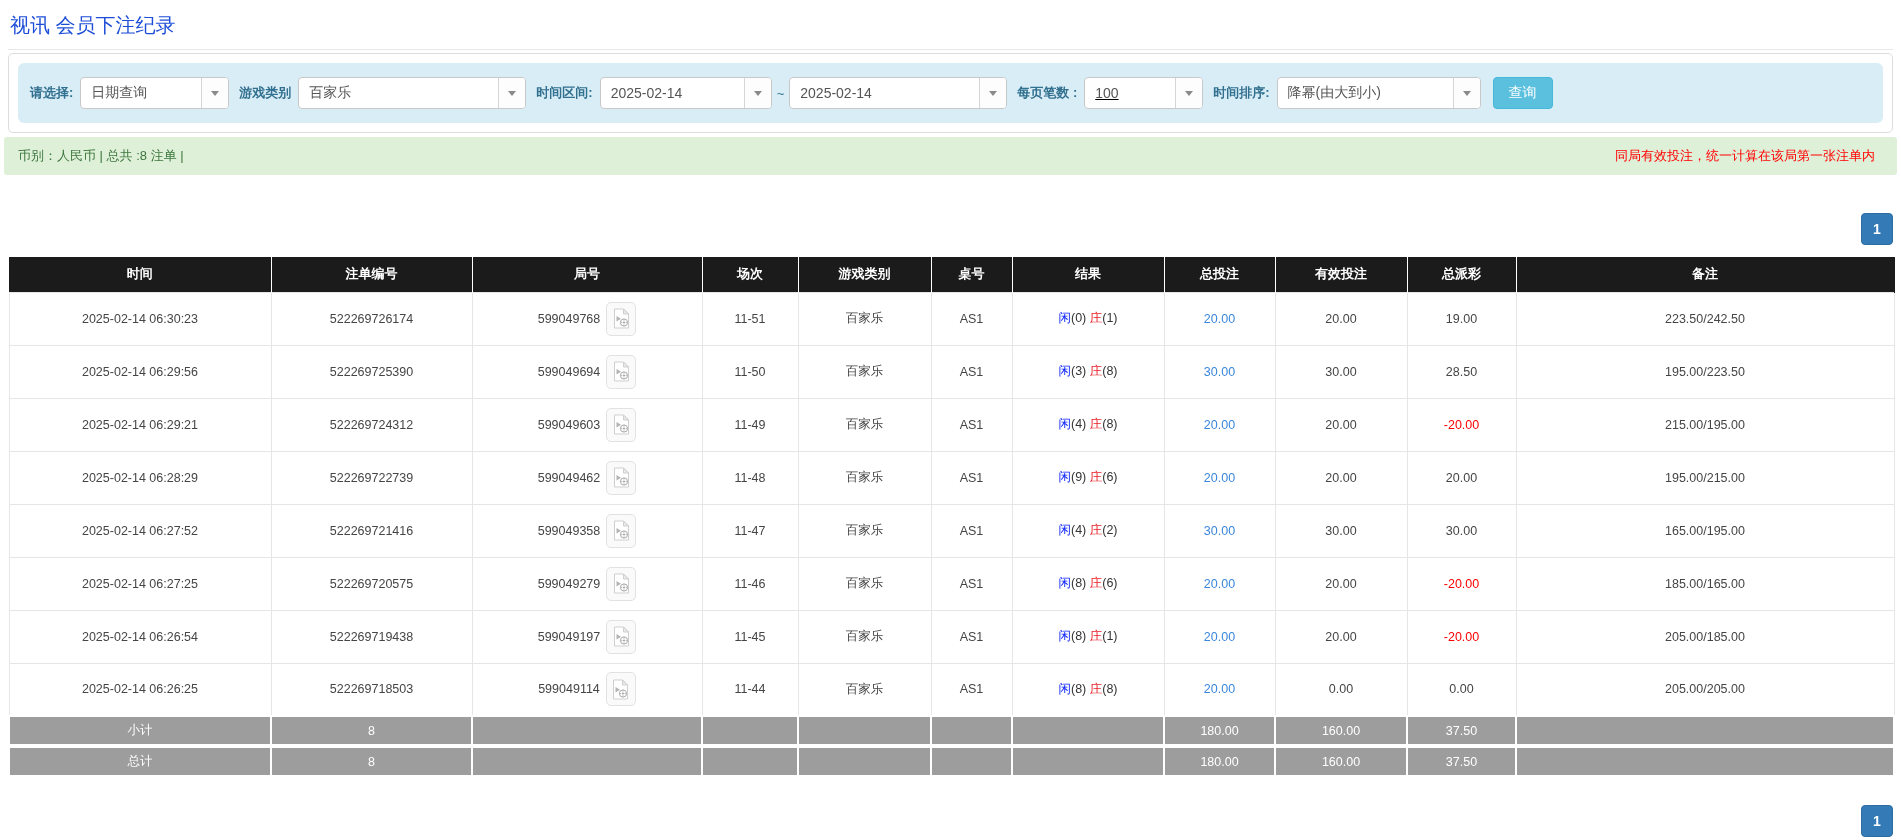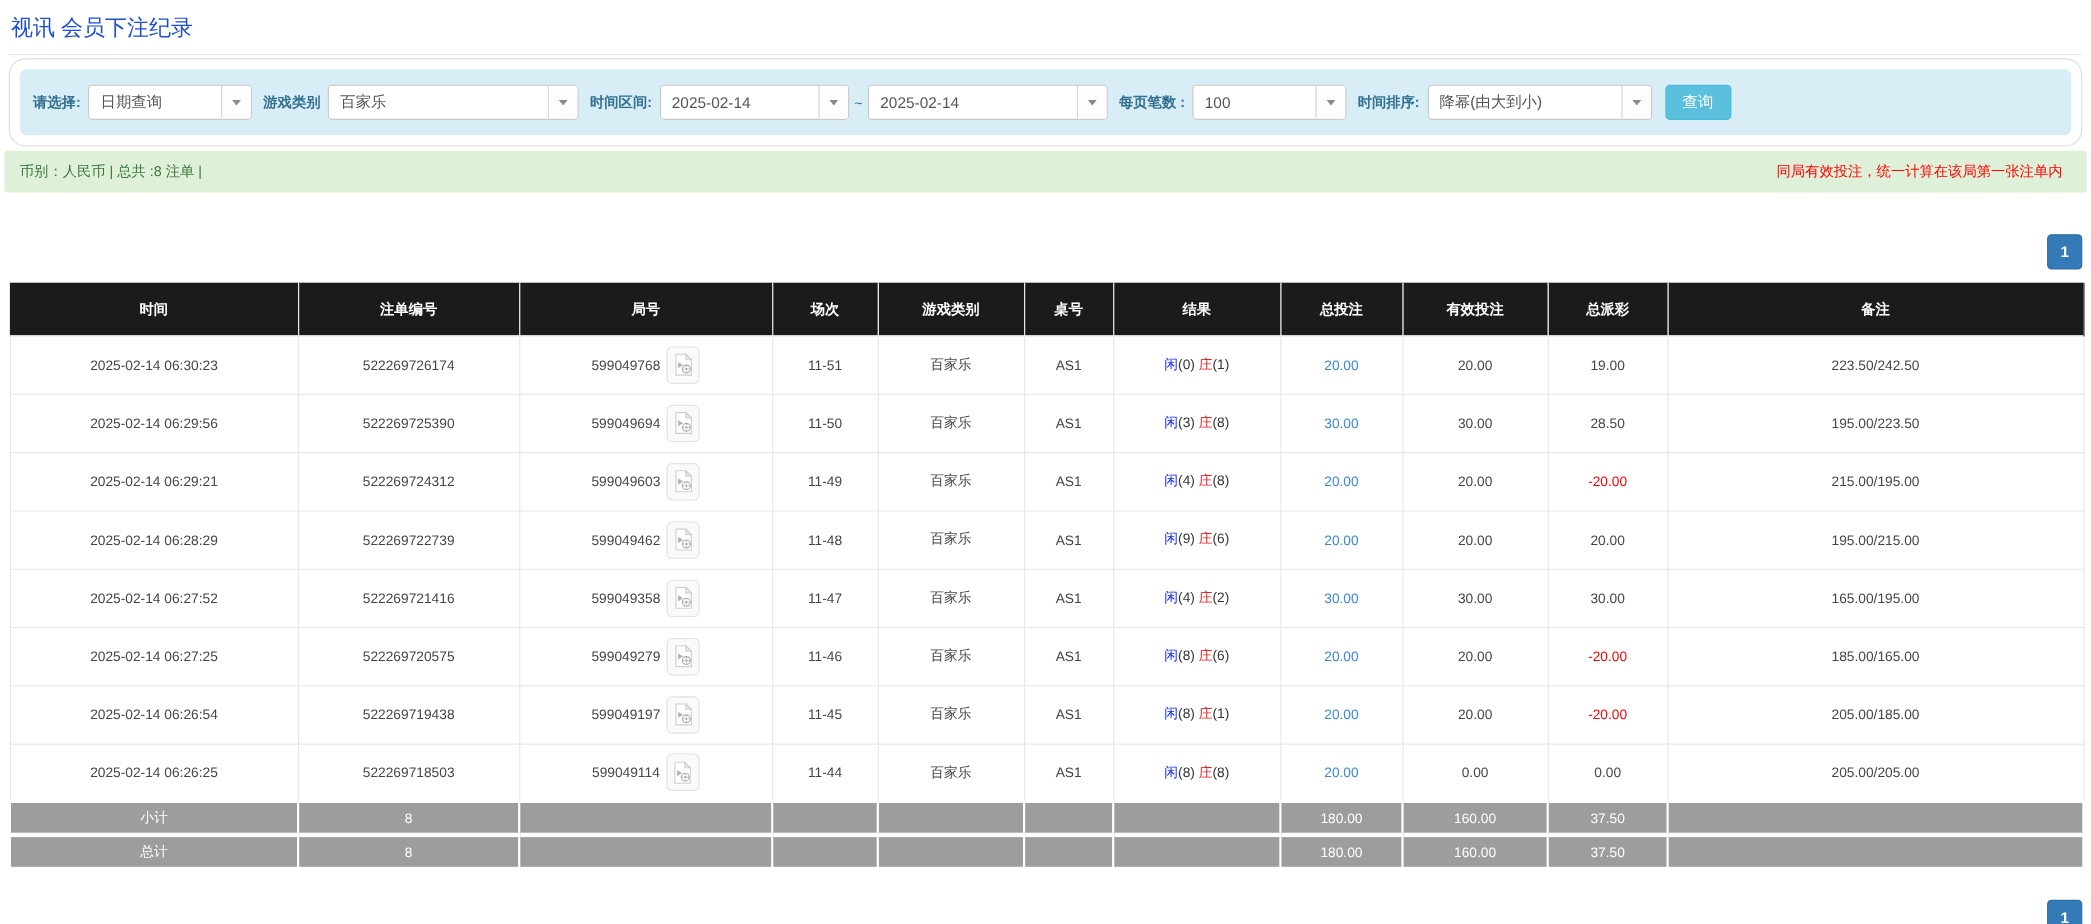--- a/index.html
+++ b/index.html
@@ -5,36 +5,36 @@
   * { box-sizing: border-box; }
   body {
     width: 1901px; height: 840px; margin: 0; overflow: hidden;
     background: #fff; font-family: "Liberation Sans", sans-serif;
   }
   .page-title {
     font-size: 20px; font-weight: normal; color: #1d4ed8;
     margin: 0 8px; padding: 12px 2px 10px; border-bottom: 1px solid #e7e7e7;
   }
   
-  .filter-panel { margin: 3px 8px 0; border: 1px solid #ddd; border-radius: 15px; padding: 9px; background: #fff; }
+  .filter-panel { margin: 3px 8px 0; border: 1px solid #ddd; border-radius: 5px; padding: 9px; background: #fff; }
   .filter-bar { background: #d9edf7; border-radius: 6px; padding: 14px 10px; display: flex; align-items: center; white-space: nowrap; }
   .flabel { font-weight: bold; color: #31708f; font-size: 13px; margin: 0 7px 0 10px; }
   .tilde { color: #31708f; font-size: 13px; margin: 0 5px; }
   .combo {
     display: inline-flex; align-items: center; height: 32px;
     background: #fff; border: 1px solid #c8c8c8; border-radius: 4px; overflow: hidden; cursor: pointer;
   }
   .combo .val { padding: 0 10px; font-size: 14px; color: #555; flex: 1; text-align: left; overflow: hidden; }
   .combo .arrow-btn {
     width: 27px; align-self: stretch; border-left: 1px solid #d5d5d5;
     display: flex; align-items: center; justify-content: center; background: #fdfdfd;
   }
   .arrow-glyph { width: 0; height: 0; border-left: 4px solid transparent; border-right: 4px solid transparent; border-top: 5px solid #8a8a8a; }
   .w-qtype { width: 149px; } .w-game { width: 228px; } .w-date1 { width: 172px; }
-  .w-date2 { width: 218px; } .w-size { width: 140px; } .w-sort { width: 204px; }
+  .w-date2 { width: 218px; } .w-size { width: 119px; text-decoration: underline; } .w-sort { width: 204px; }
   .btn-search {
     margin-left: 12px; height: 32px; padding: 0 15px; font-size: 14px;
     background: #5bc0de; border: 1px solid #46b8da; color: #fff; border-radius: 4px; cursor: pointer;
     font-family: "Liberation Sans", sans-serif;
   }
   
   .summary-bar {
     margin: 4px; background: #dff0d8; border-radius: 3px; padding: 10px 14px;
     display: flex; justify-content: space-between; align-items: center; font-size: 13px; gap: 32px;
   }
@@ -47,21 +47,21 @@
   .page-btn {
     display: inline-block; min-width: 32px; height: 32px; line-height: 20px;
     background: #337ab7; border: 1px solid #2e6da4; color: #fff;
     font-size: 14px; font-weight: bold; padding: 5px 6px; border-radius: 4px; text-align: center; cursor: pointer;
     font-family: "Liberation Sans", sans-serif;
   }
   
   table.records { border-collapse: collapse; margin: 0 8px; width: 1885px; table-layout: fixed; }
   thead th {
     background: #1b1b1b; color: #fff; font-size: 13px; font-weight: bold;
-    height: 48px; border-right: 1px solid #fff; text-align: center;
+    height: 35px; border-right: 1px solid #fff; text-align: center;
   }
   thead th:last-child { border-right: 1px solid #1b1b1b; }
   tbody td {
     border: 1px solid #e6e6e6; height: 53px; text-align: center;
     font-size: 12.5px; color: #454545; background: #fff;
   }
   .bet-link { color: #3a87db; text-decoration: none; cursor: pointer; }
   .res-p { color: #0b24fb; }
   .res-b { color: #ec1c24; }
   .res-n { color: #333; }

